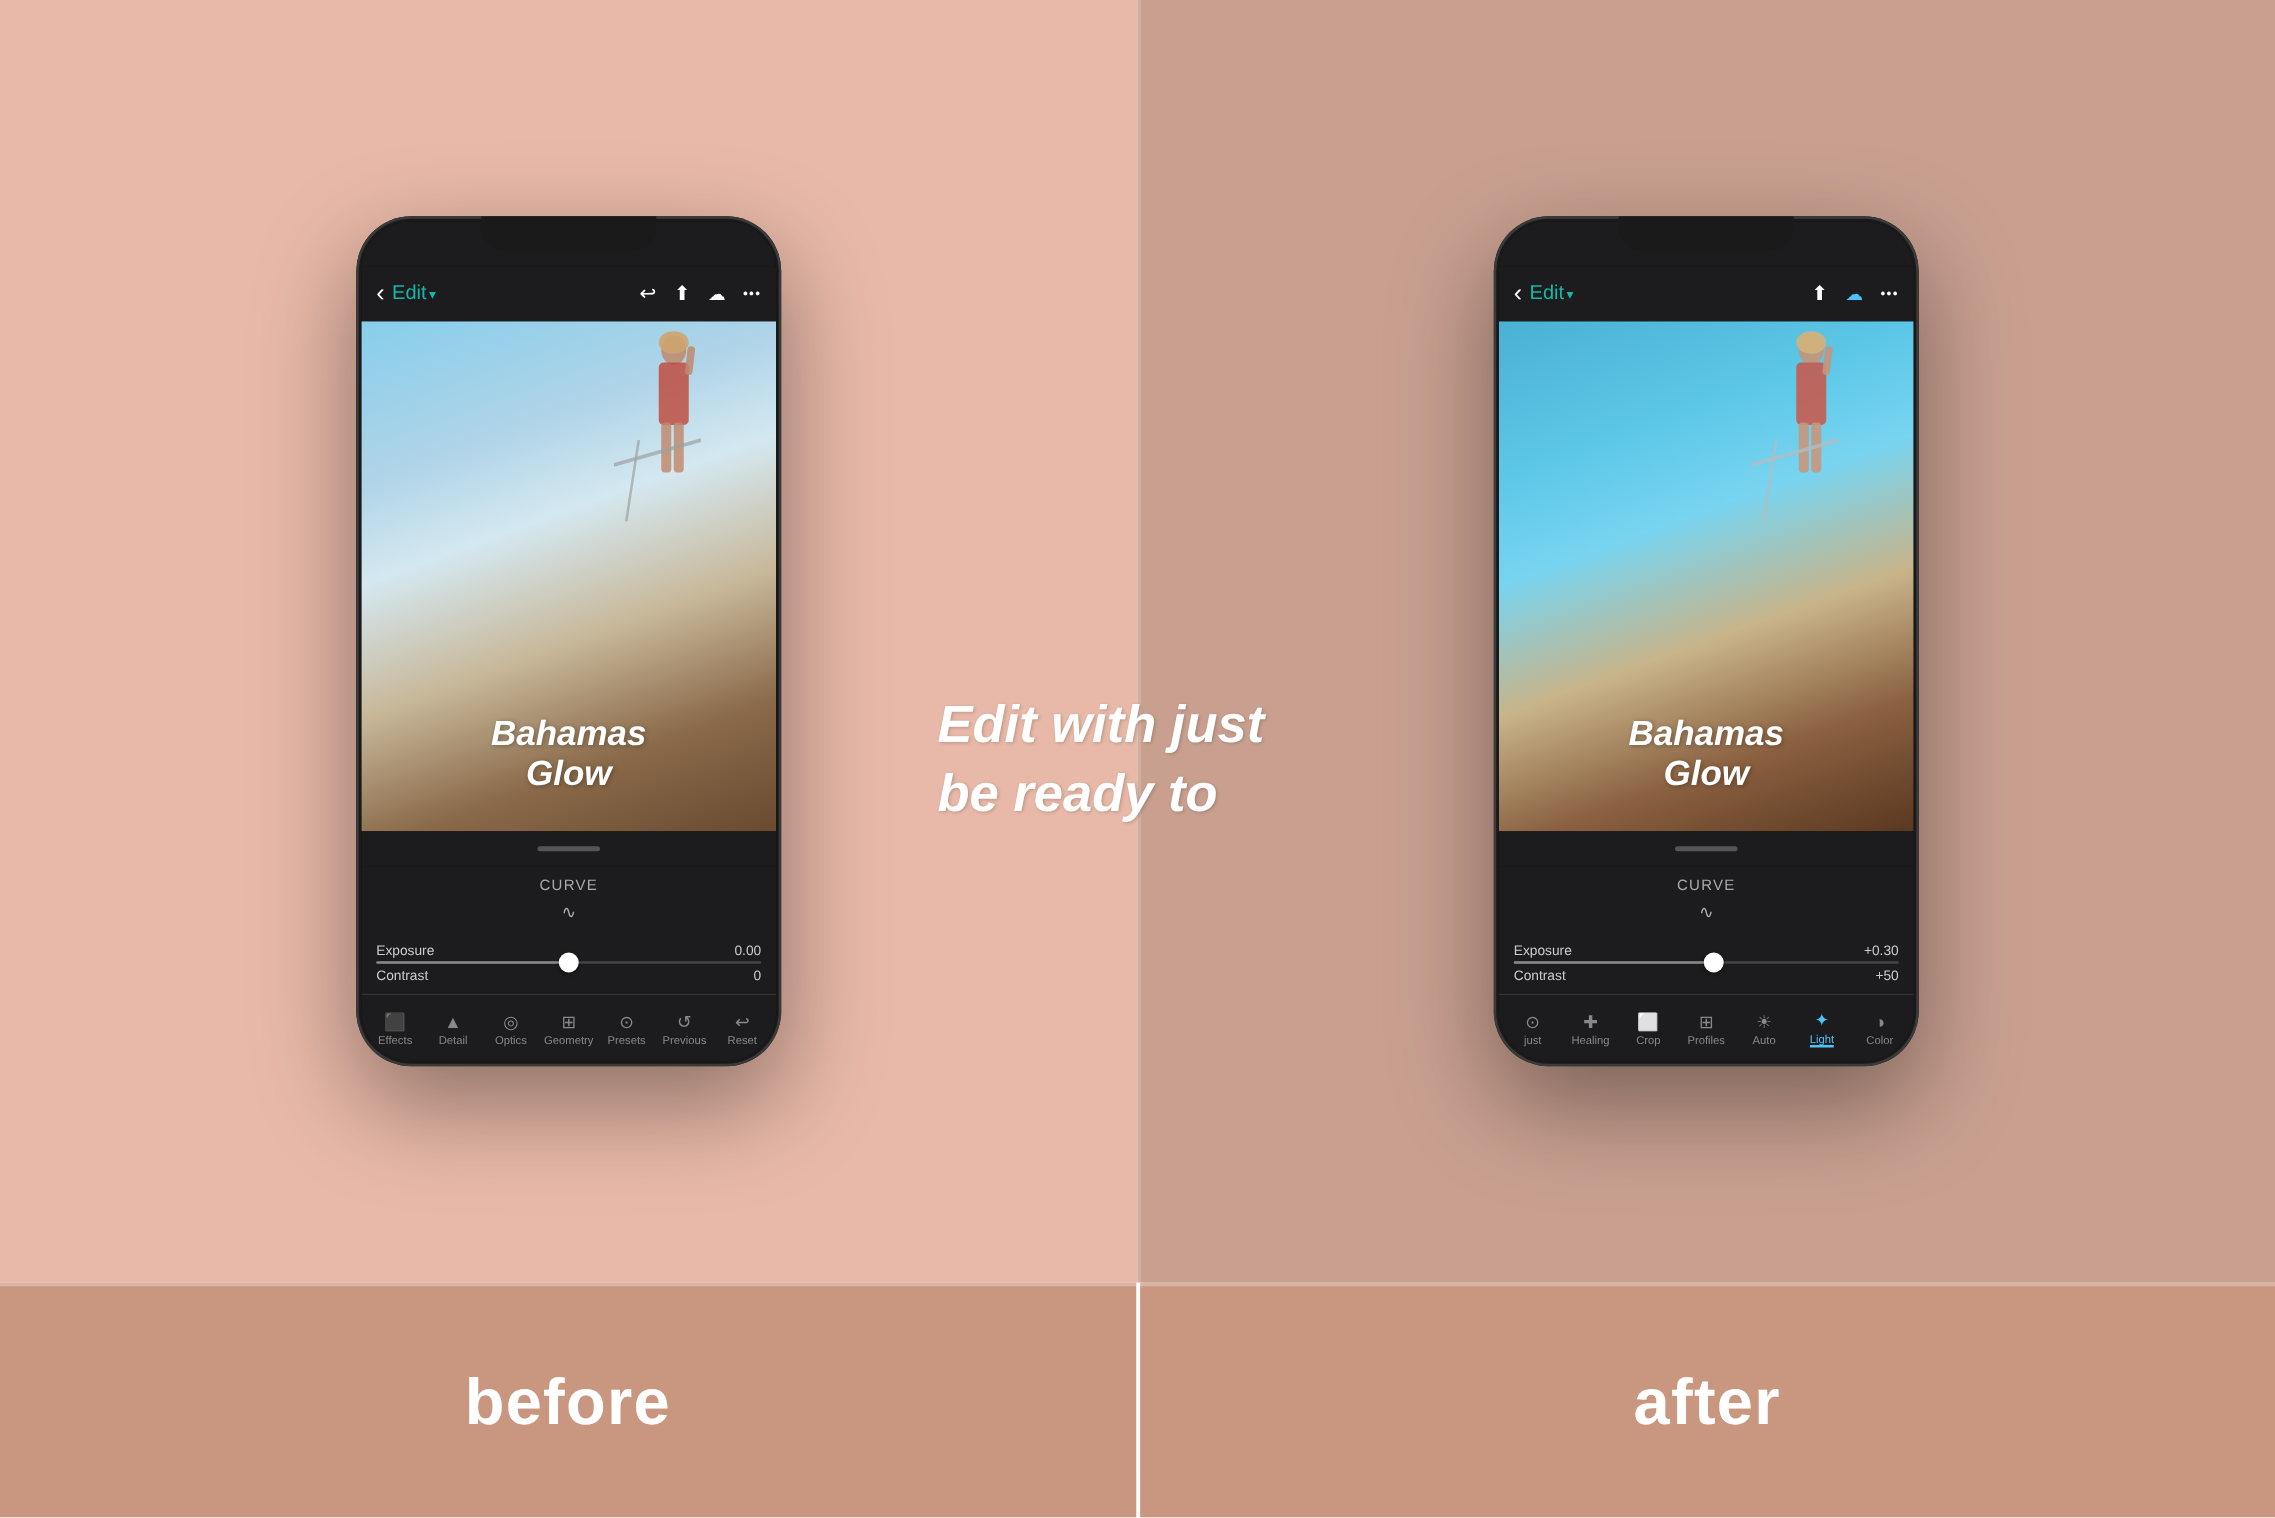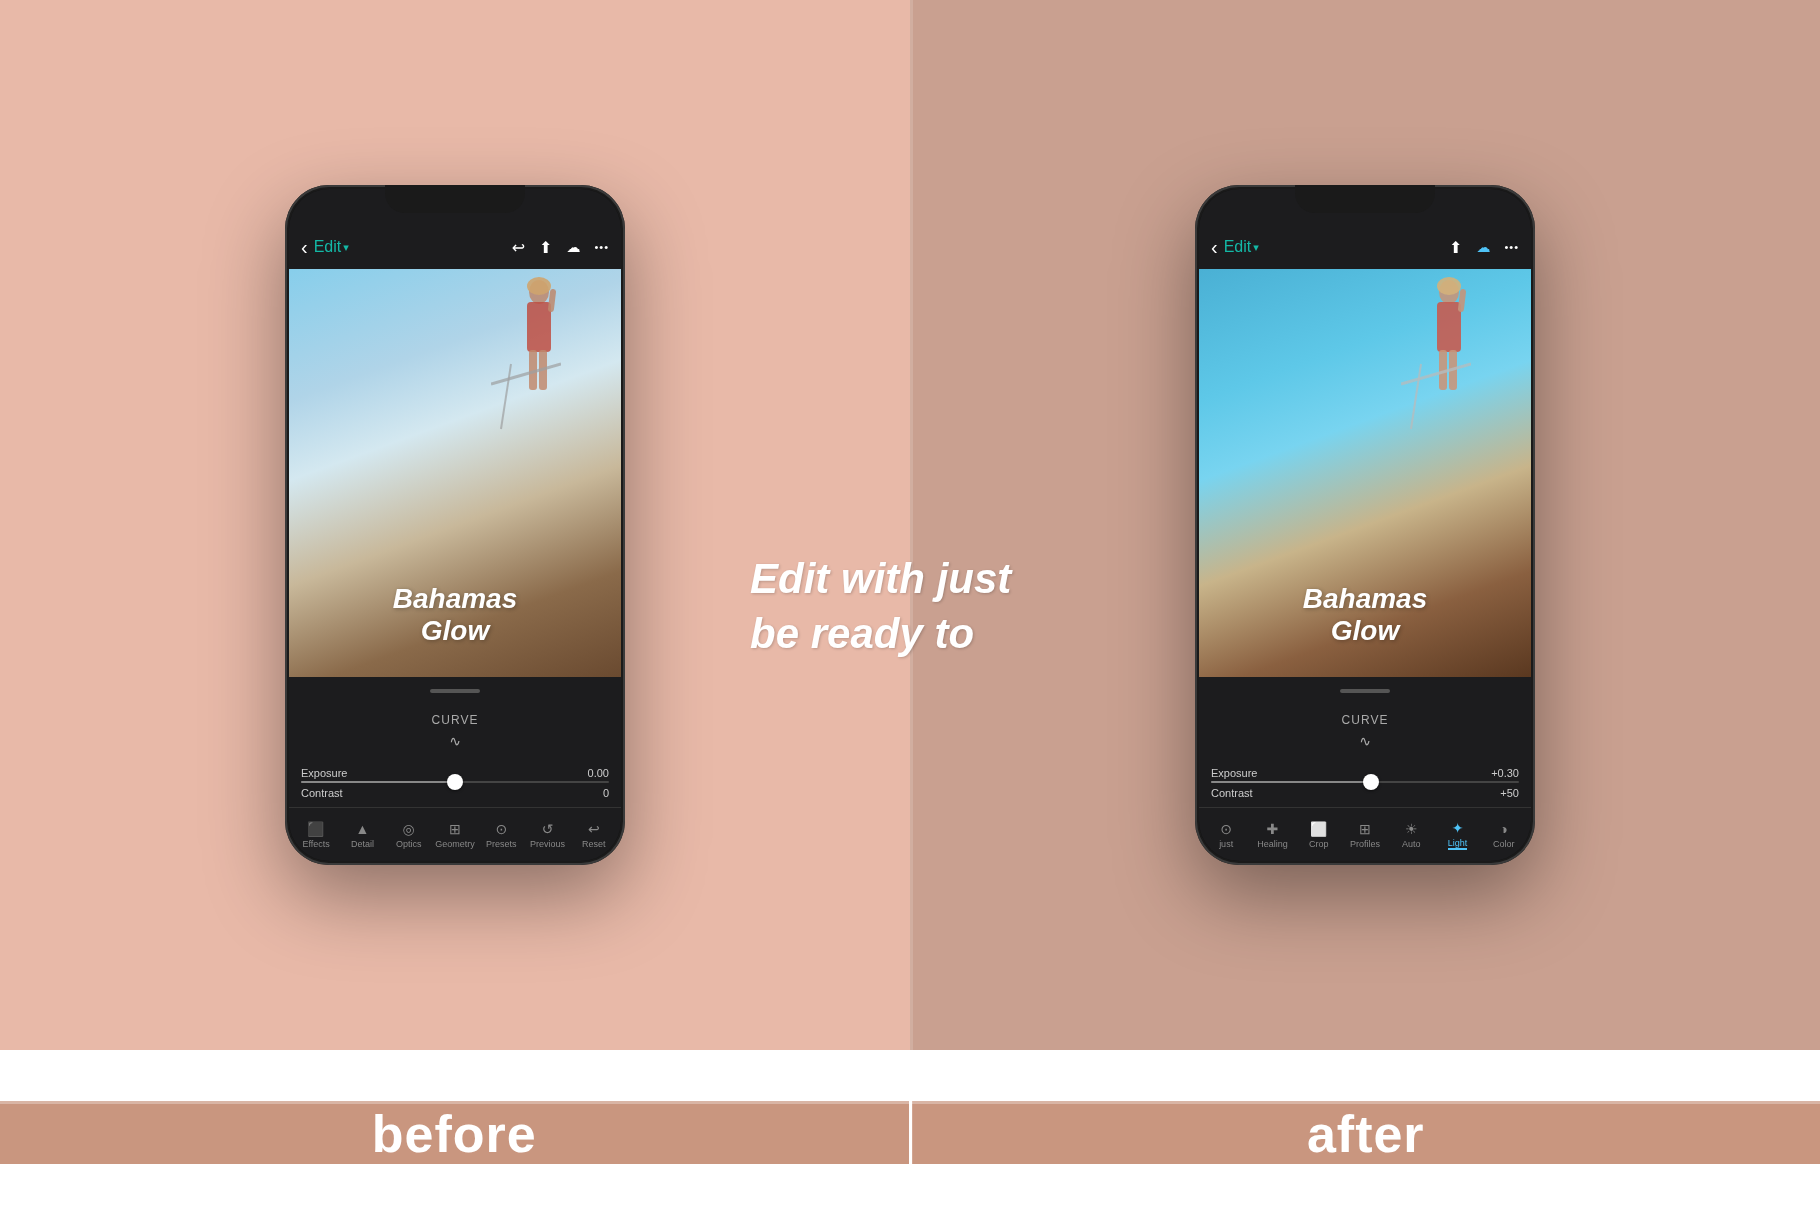--- a/index.html
+++ b/index.html
@@ -47,23 +47,22 @@
       color: white;
       font-size: 42px;
       font-weight: 700;
       line-height: 1.3;
       font-style: italic;
       width: 320px;
       text-shadow: 1px 1px 3px rgba(0,0,0,0.2);
     }
 
     .bottom-bar {
-      height: 164px;
-      display: flex;
-      align-items: center;
+      height: 188px;
+      display: flex;
     }
 
     .bottom-left {
       flex: 1;
       background-color: #c9967f;
       display: flex;
       align-items: center;
       justify-content: center;
     }
 

